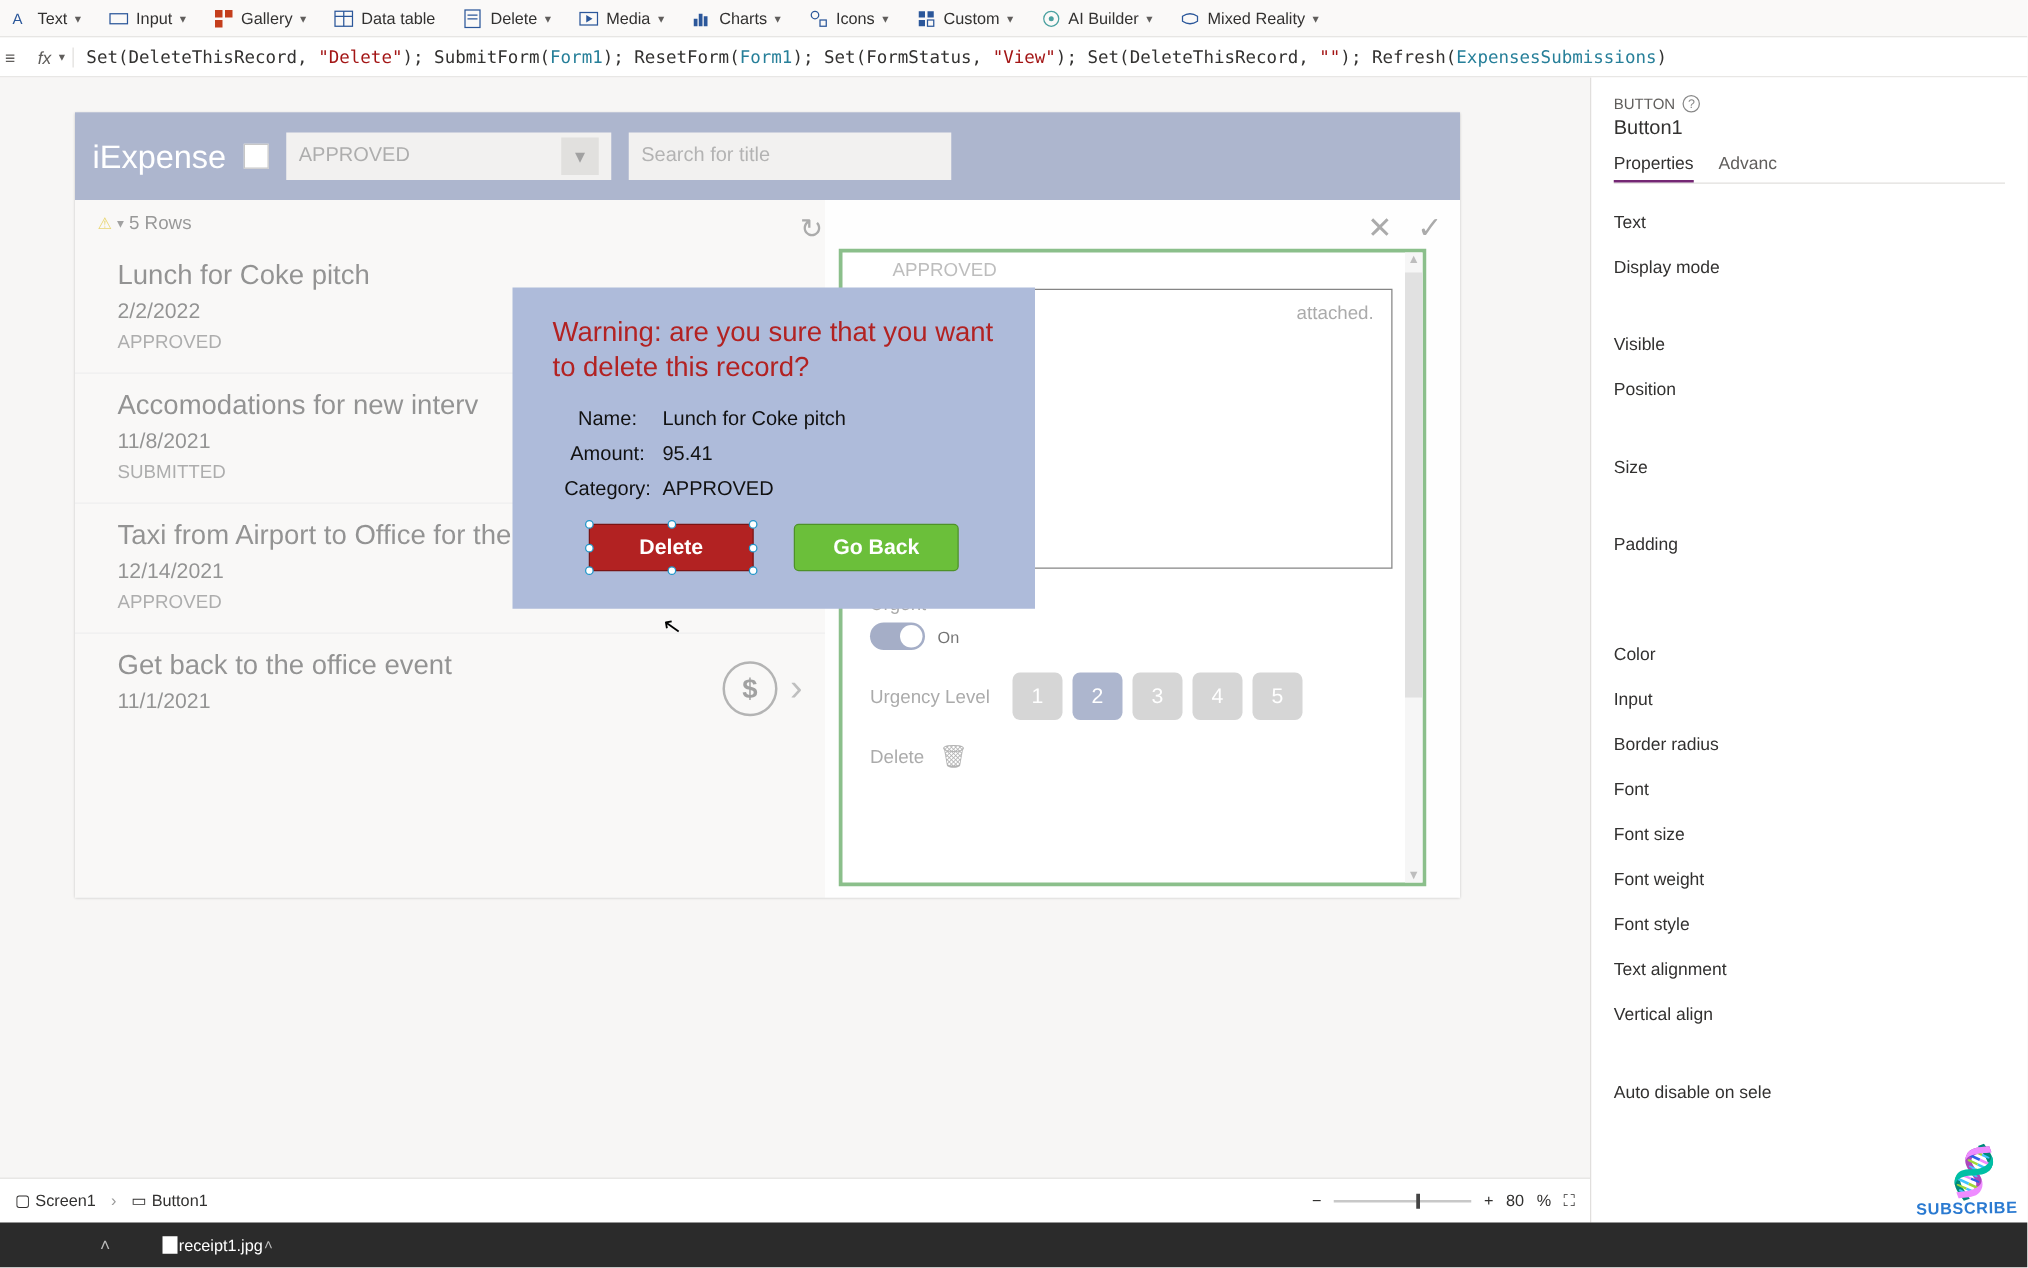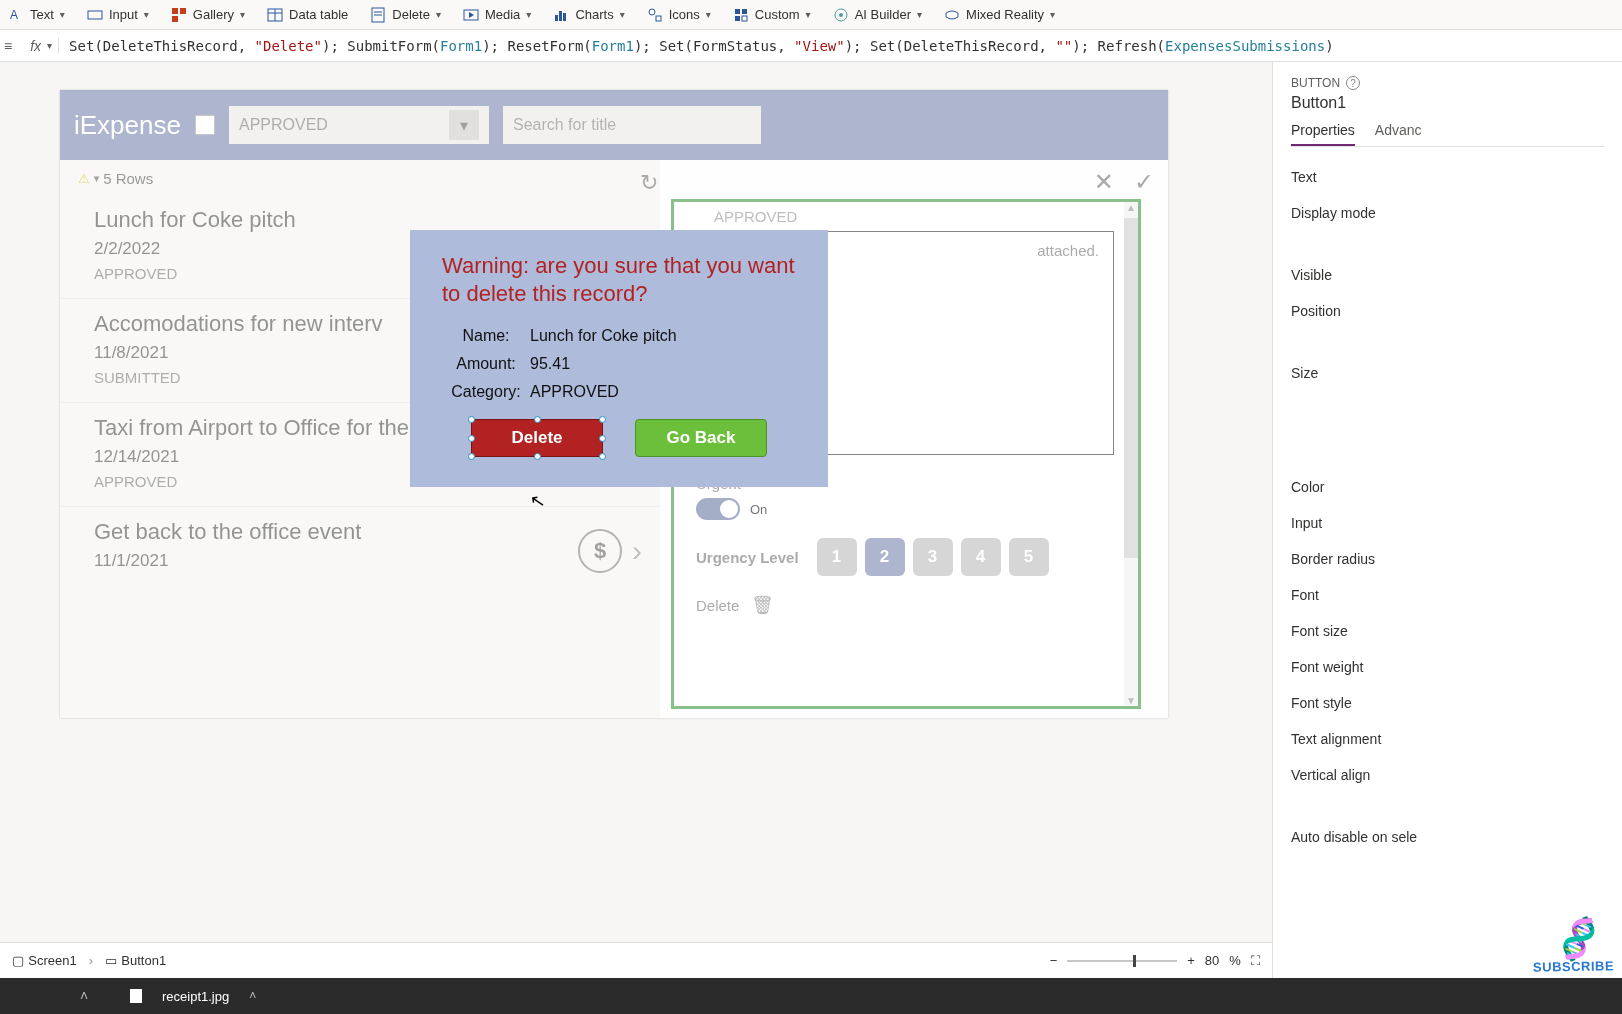--- a/index.html
+++ b/index.html
@@ -211,21 +211,21 @@
   .fld-lbl { color: #666; font-size: 15px; margin-bottom: 6px; }
   .toggle {
     display: flex; align-items: center; gap: 10px; margin-bottom: 18px;
   }
   .toggle-track {
     width: 44px; height: 22px; background: #5b6c99; border-radius: 11px; position: relative;
   }
   .toggle-track::after {
     content: ""; position: absolute; right: 2px; top: 2px; width: 18px; height: 18px; background: #fff; border-radius: 50%;
   }
-  .urg-row { display: flex; align-items: center; gap: 18px; font-weight: bold; }
+  .urg-row { display: flex; align-items: center; gap: 18px; }
   .urg-btns { display: flex; gap: 8px; }
   .urg-btn {
     width: 40px; height: 38px; background: #b4b4b4; color: #fff;
     display: flex; align-items: center; justify-content: center;
     border-radius: 6px; font-size: 17px;
   }
   .urg-btn.sel { background: #6b7ba7; }
   .del-row { display: flex; align-items: center; gap: 12px; margin-top: 18px; color: #666; font-size: 15px; }
   .trash-ic { font-size: 18px; color: #777; }
 
@@ -336,21 +336,21 @@
     position: absolute;
     bottom: 0; left: 0; right: 0;
     height: 36px;
     background: #2b2b2b;
     display: flex;
     align-items: center;
     padding: 0 80px;
     gap: 14px;
     color: #fff;
   }
-  .task-item { display: flex; align-items: center; gap: 20px; padding: 0 10px; }
+  .task-item { display: flex; align-items: center; gap: 1px; padding: 0 10px; }
   .task-item .up { font-size: 12px; color: #bbb; }
   .file-ic { width: 12px; height: 14px; background: #fff; display: inline-block; }
   .task-up { position: absolute; left: 80px; color: #bbb; font-size: 14px; }
 
   
   .subscribe {
     position: absolute;
     right: 8px;
     bottom: 40px;
     color: #2a7ad1;
@@ -645,20 +645,21 @@
     <span class="prop-tab">Advanc</span>
   </div>
   <div class="prop-row">Text</div>
   <div class="prop-row">Display mode</div>
   <div class="prop-gap"></div>
   <div class="prop-row">Visible</div>
   <div class="prop-row">Position</div>
   <div class="prop-gap"></div>
   <div class="prop-row">Size</div>
   <div class="prop-gap"></div>
+  <div class="prop-row">Padding</div>
   <div class="prop-gap"></div>
     <div class="prop-gap"></div>
   <div class="prop-row">Color</div>
   <div class="prop-row">Input</div>
   <div class="prop-row">Border radius</div>
   <div class="prop-row">Font</div>
   <div class="prop-row">Font size</div>
   <div class="prop-row">Font weight</div>
   <div class="prop-row">Font style</div>
   <div class="prop-row">Text alignment</div>

